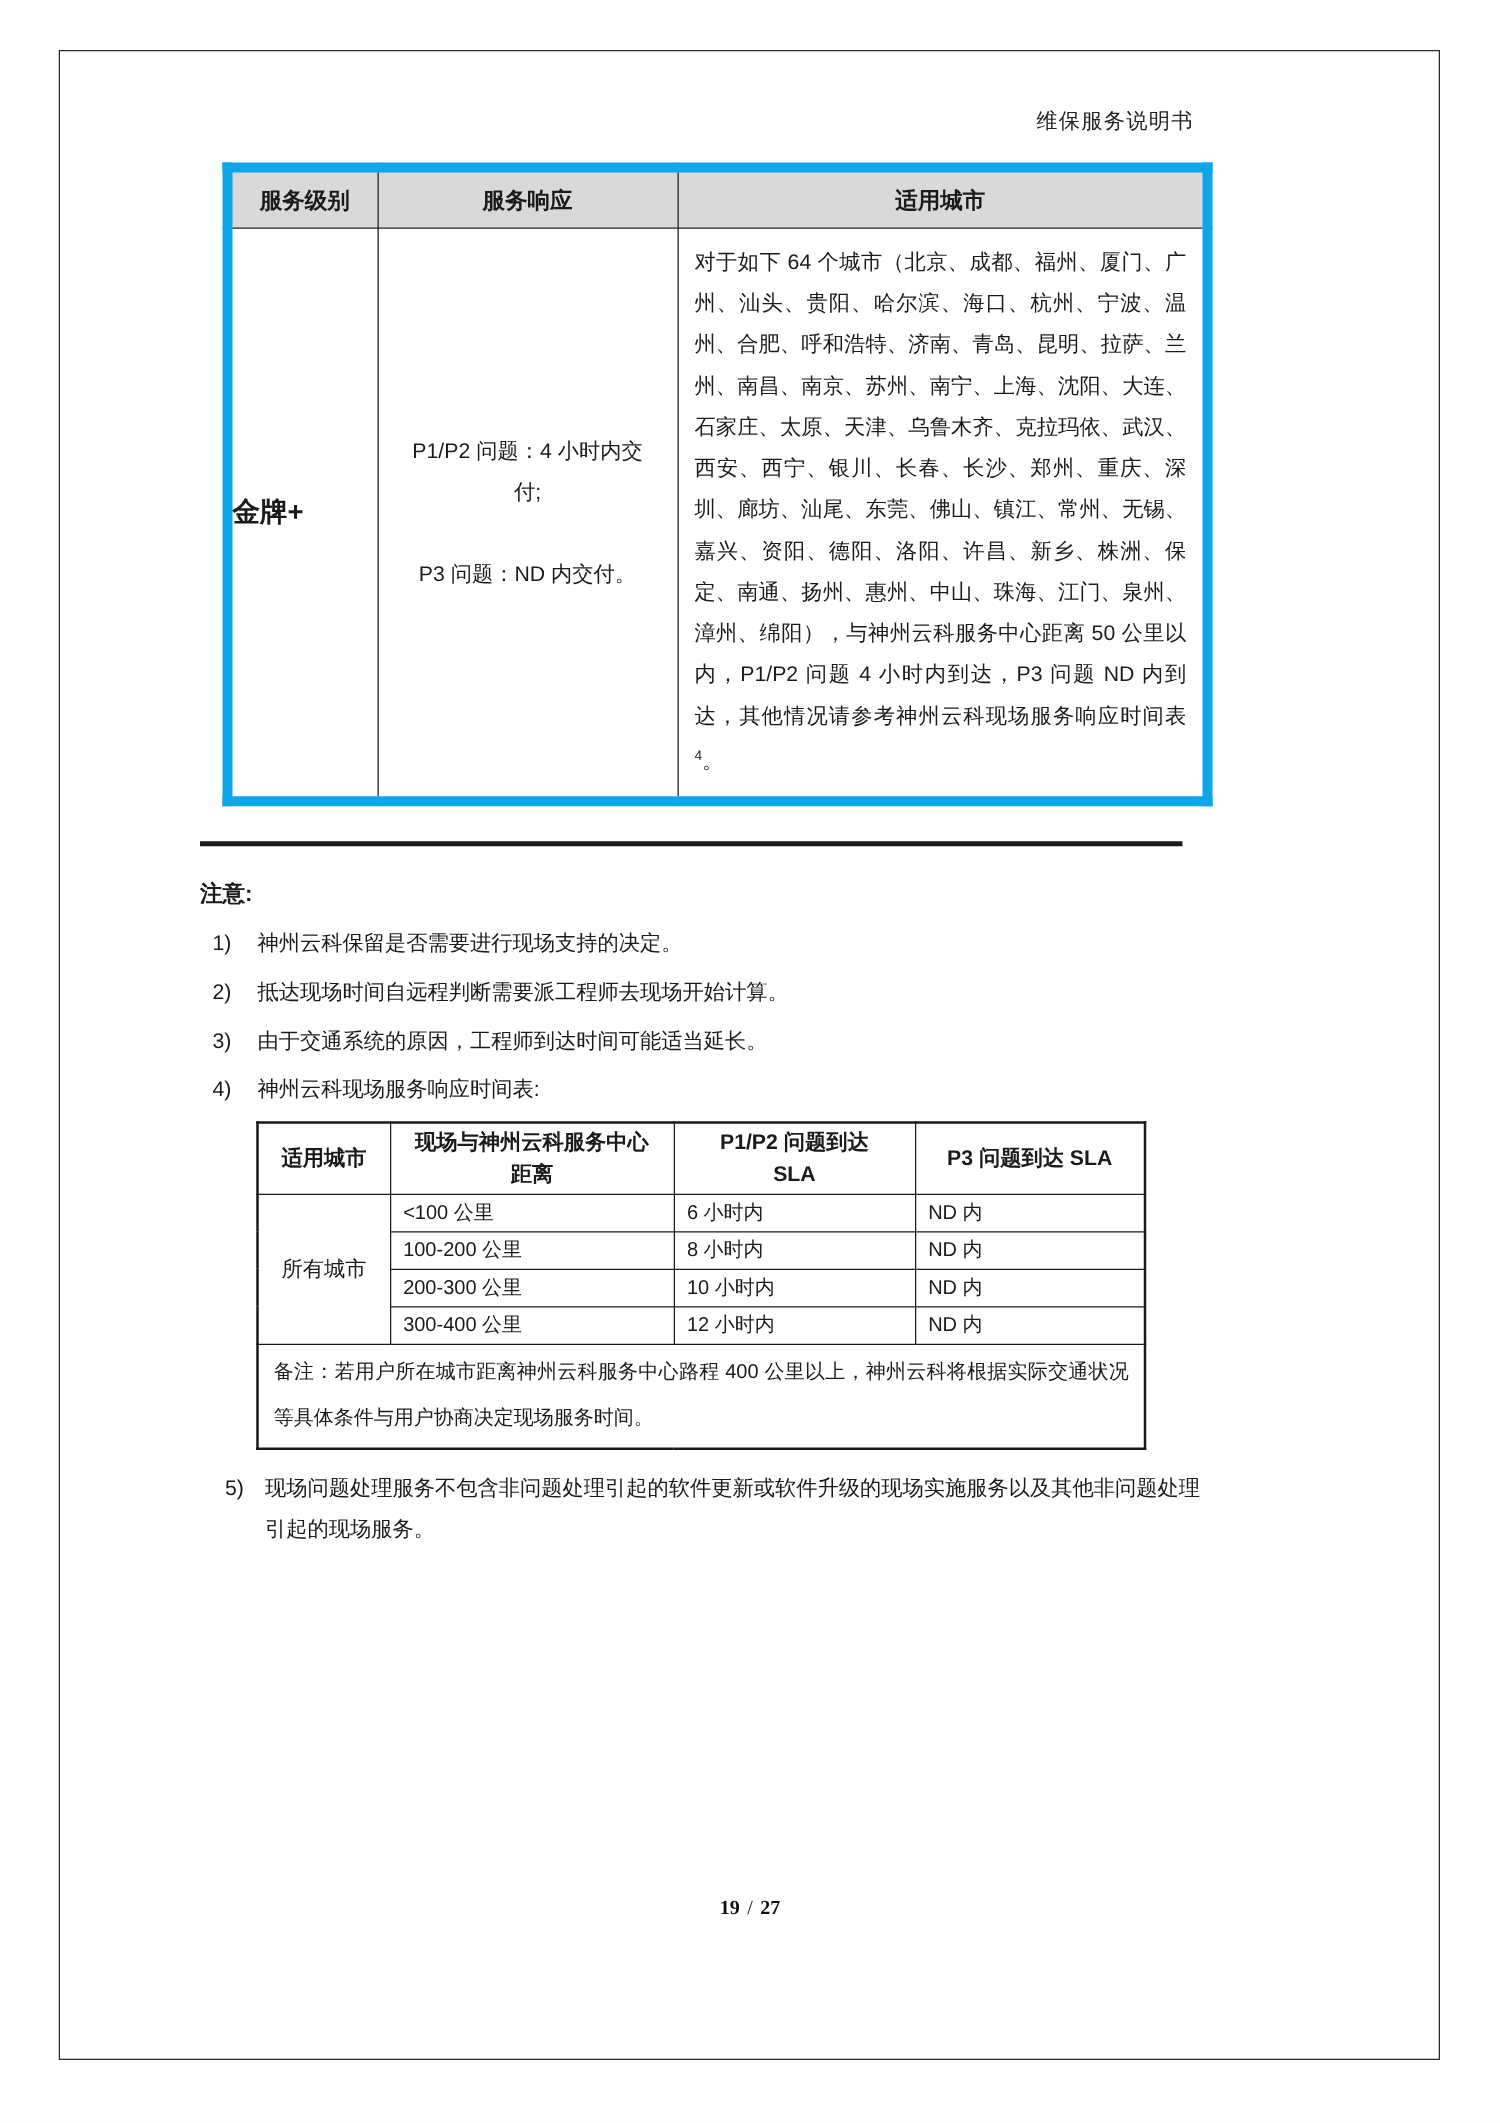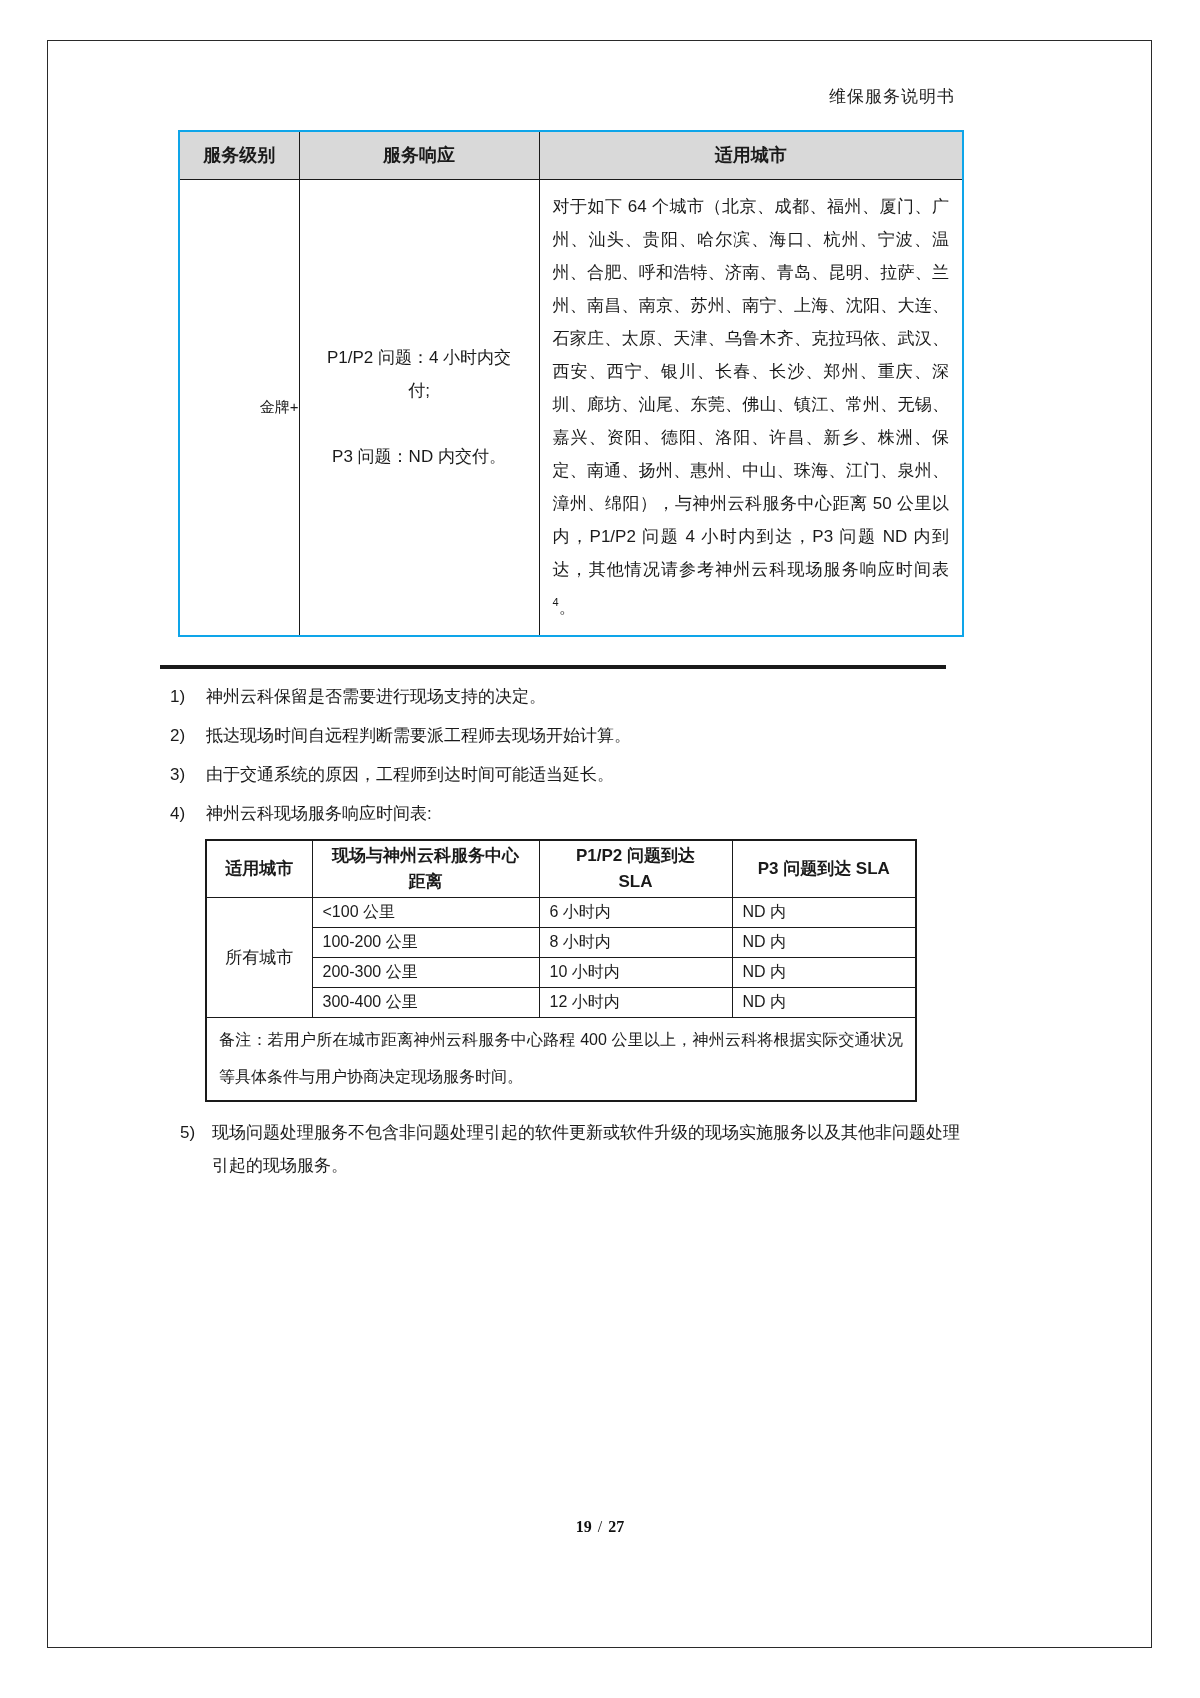--- a/index.html
+++ b/index.html
@@ -33,37 +33,38 @@
     position: absolute;
     left: 160px; top: 130px;
     width: 800px;
   }
 
   
   table { border-collapse: collapse; }
   .t1 {
     margin-left: 18px;
     width: 784px;
-    border: 2px solid #0ea5e9;
+    border: 8px solid #0ea5e9;
     table-layout: fixed;
   }
   .t1 th, .t1 td { border: 1px solid #1a1a1a; vertical-align: middle; }
   .t1 thead th {
     background: #d9d9d9;
     font-size: 18px;
     font-weight: bold;
     height: 48px;
     text-align: center;
   }
   .t1 .col-level  { width: 120px; }
   .t1 .col-resp   { width: 240px; }
   .t1 .col-cities { width: 424px; }
   .t1 td.level-cell {
-    text-align: right;
-    font-size: 15px;
+    text-align: left;
+    font-size: 22px;
+    font-weight: bold;
   }
   .t1 td.resp-cell {
     text-align: center;
     font-size: 17px;
     line-height: 33px;
     padding: 6px 22px;
     margin-top: 28px;
   }
   .t1 td.resp-cell .resp-line2 { margin-top: 33px; }
   .t1 td.cities-cell {
@@ -176,20 +177,21 @@
             <div class="resp-line1">P1/P2 问题：4 小时内交付;</div>
             <div class="resp-line2">P3 问题：ND 内交付。</div>
           </td>
           <td class="cities-cell"><span>对于如下 64 个城市（北京、成都、福州、厦门、广州、汕头、贵阳、哈尔滨、海口、杭州、宁波、温州、合肥、呼和浩特、济南、青岛、昆明、拉萨、兰州、南昌、南京、苏州、南宁、上海、沈阳、大连、石家庄、太原、天津、乌鲁木齐、克拉玛依、武汉、西安、西宁、银川、长春、长沙、郑州、重庆、深圳、廊坊、汕尾、东莞、佛山、镇江、常州、无锡、嘉兴、资阳、德阳、洛阳、许昌、新乡、株洲、保定、南通、扬州、惠州、中山、珠海、江门、泉州、漳州、绵阳），与神州云科服务中心距离 50 公里以内，P1/P2 问题 4 小时内到达，P3 问题 ND 内到达，其他情况请参考神州云科现场服务响应时间表</span> <sup>4</sup><span>。</span></td>
         </tr>
       </tbody>
     </table>
 
     <div class="divider"></div>
 
+    <div class="notes-title">注意:</div>
 
     <div class="note-item">
       <span class="num">1)</span>
       <span>神州云科保留是否需要进行现场支持的决定。</span>
     </div>
     <div class="note-item">
       <span class="num">2)</span>
       <span>抵达现场时间自远程判断需要派工程师去现场开始计算。</span>
     </div>
     <div class="note-item">

